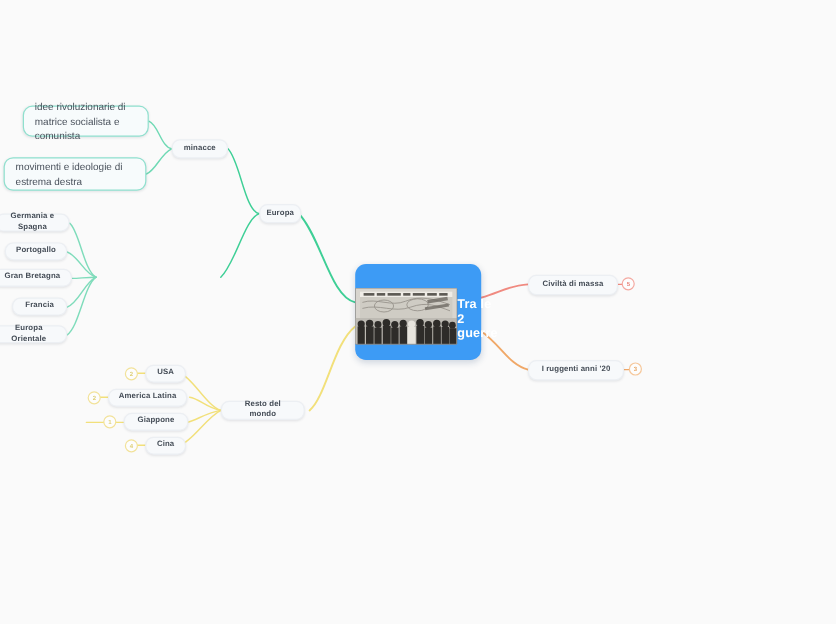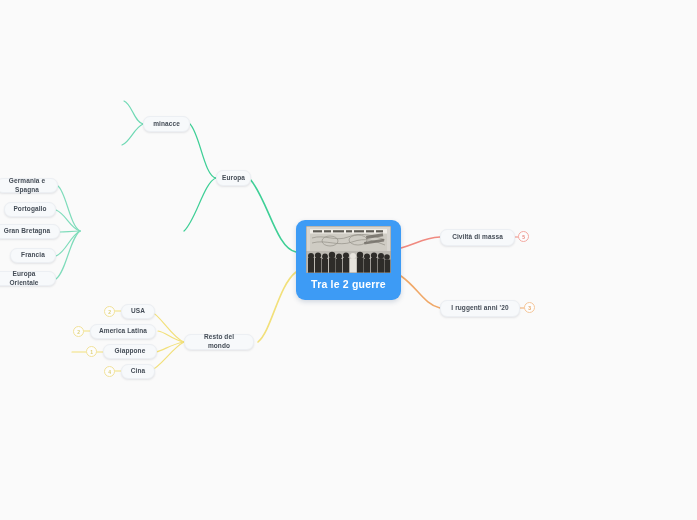--- a/index.html
+++ b/index.html
@@ -73,21 +73,21 @@
   #root-node {
     position: absolute;
     left: 296px;
     top: 220px;
     width: 105px;
     height: 80px;
     background: #3d9bf5;
     border-radius: 9px;
     box-shadow: 0 2px 5px rgba(30,60,110,0.18);
     display: flex;
-    flex-direction: column;
+    flex-direction: row;
     align-items: center;
     padding-top: 6px;
     box-sizing: border-box;
   }
   #root-photo {
     width: 85px;
     height: 47px;
     border-radius: 1px;
     overflow: hidden;
     position: relative;
@@ -231,21 +231,23 @@
   <div class="node branch" style="left:440px; top:229px; width:75px; height:17px;">Civiltà di massa</div>
   <div class="badge red" style="left:518px; top:231px;">5</div>
 
   <div class="node branch" style="left:440px; top:300px; width:80px; height:17px;">I ruggenti anni '20</div>
   <div class="badge orange" style="left:524px; top:302px;">3</div>
 
   <div class="node branch" style="left:216px; top:170px; width:35px; height:16px;">Europa</div>
 
   <div class="node branch" style="left:143px; top:116px; width:47px; height:16px;">minacce</div>
 
-
+  <div class="node boxed" style="left:19px; top:88px; width:105px; height:26px;">idee rivoluzionarie di matrice socialista e comunista</div>
+
+  <div class="node boxed" style="left:3px; top:131px; width:119px; height:28px;">movimenti e ideologie di estrema destra</div>
 
 
   <div class="node leaf" style="left:-4px; top:178px; width:62px; height:15px;">Germania e Spagna</div>
 
   <div class="node leaf" style="left:4px; top:202px; width:52px; height:15px;">Portogallo</div>
 
   <div class="node leaf" style="left:-6px; top:224px; width:66px; height:15px;">Gran Bretagna</div>
 
   <div class="node leaf" style="left:10px; top:248px; width:46px; height:15px;">Francia</div>
 

